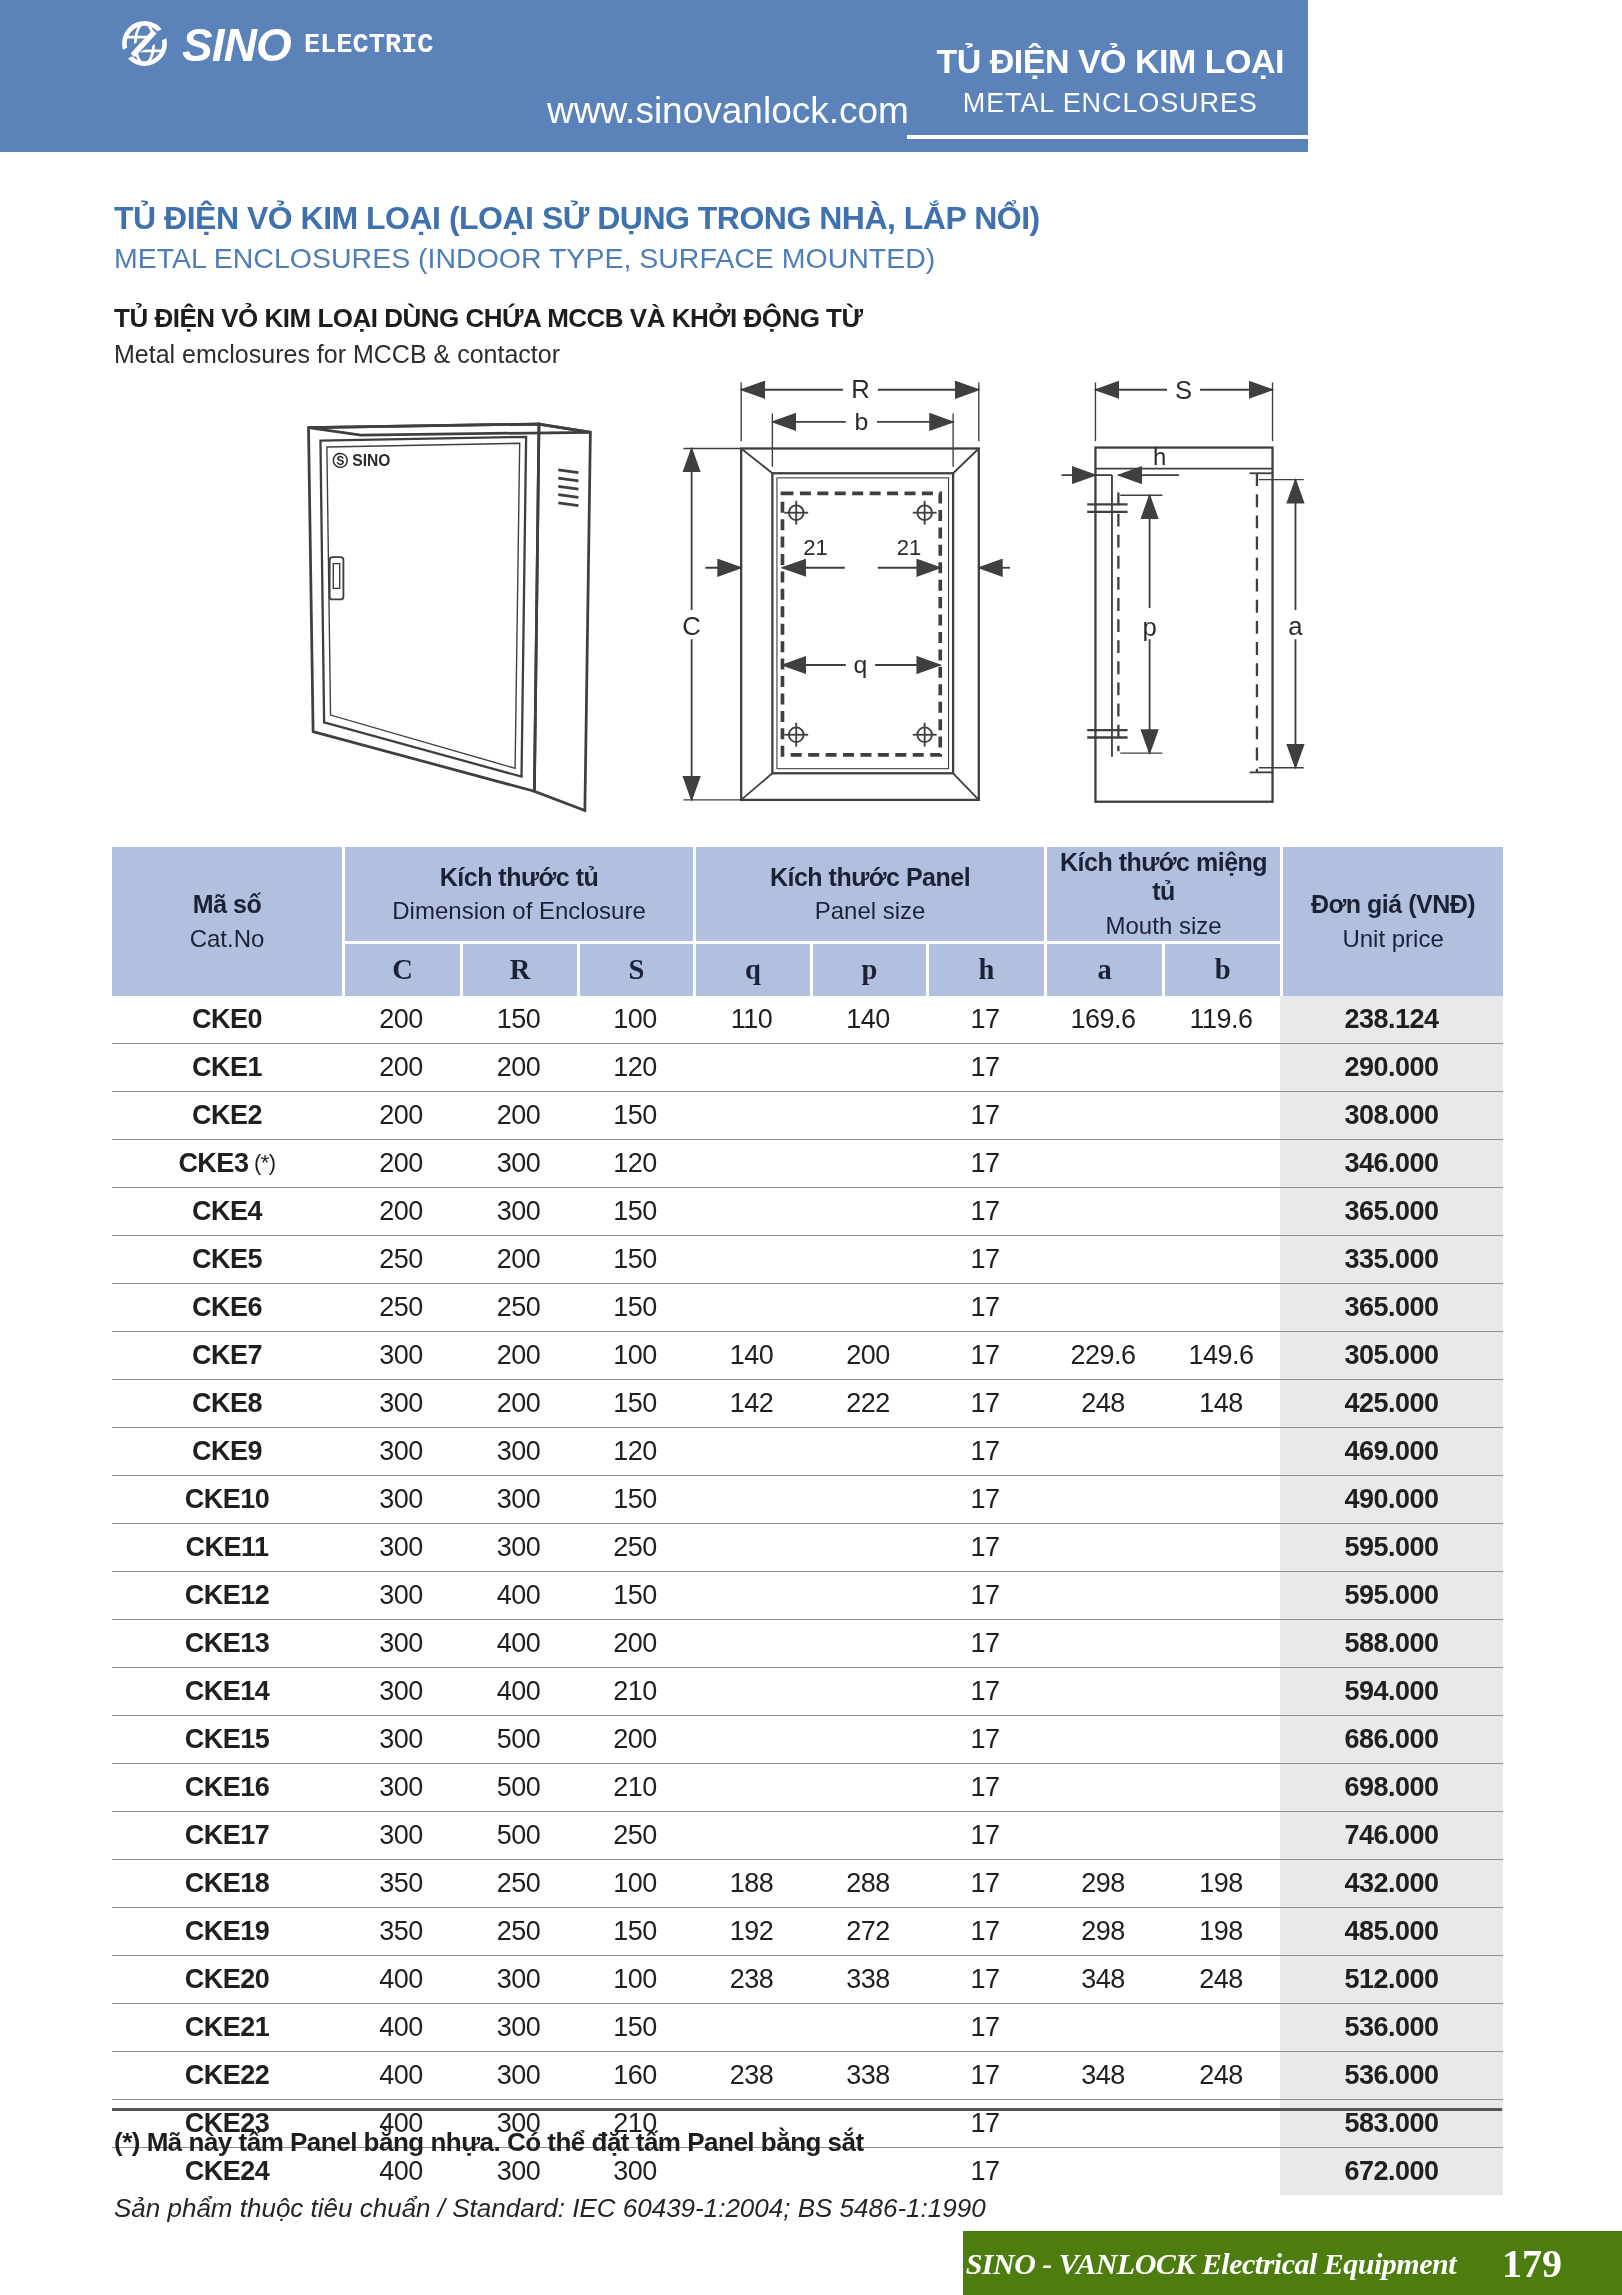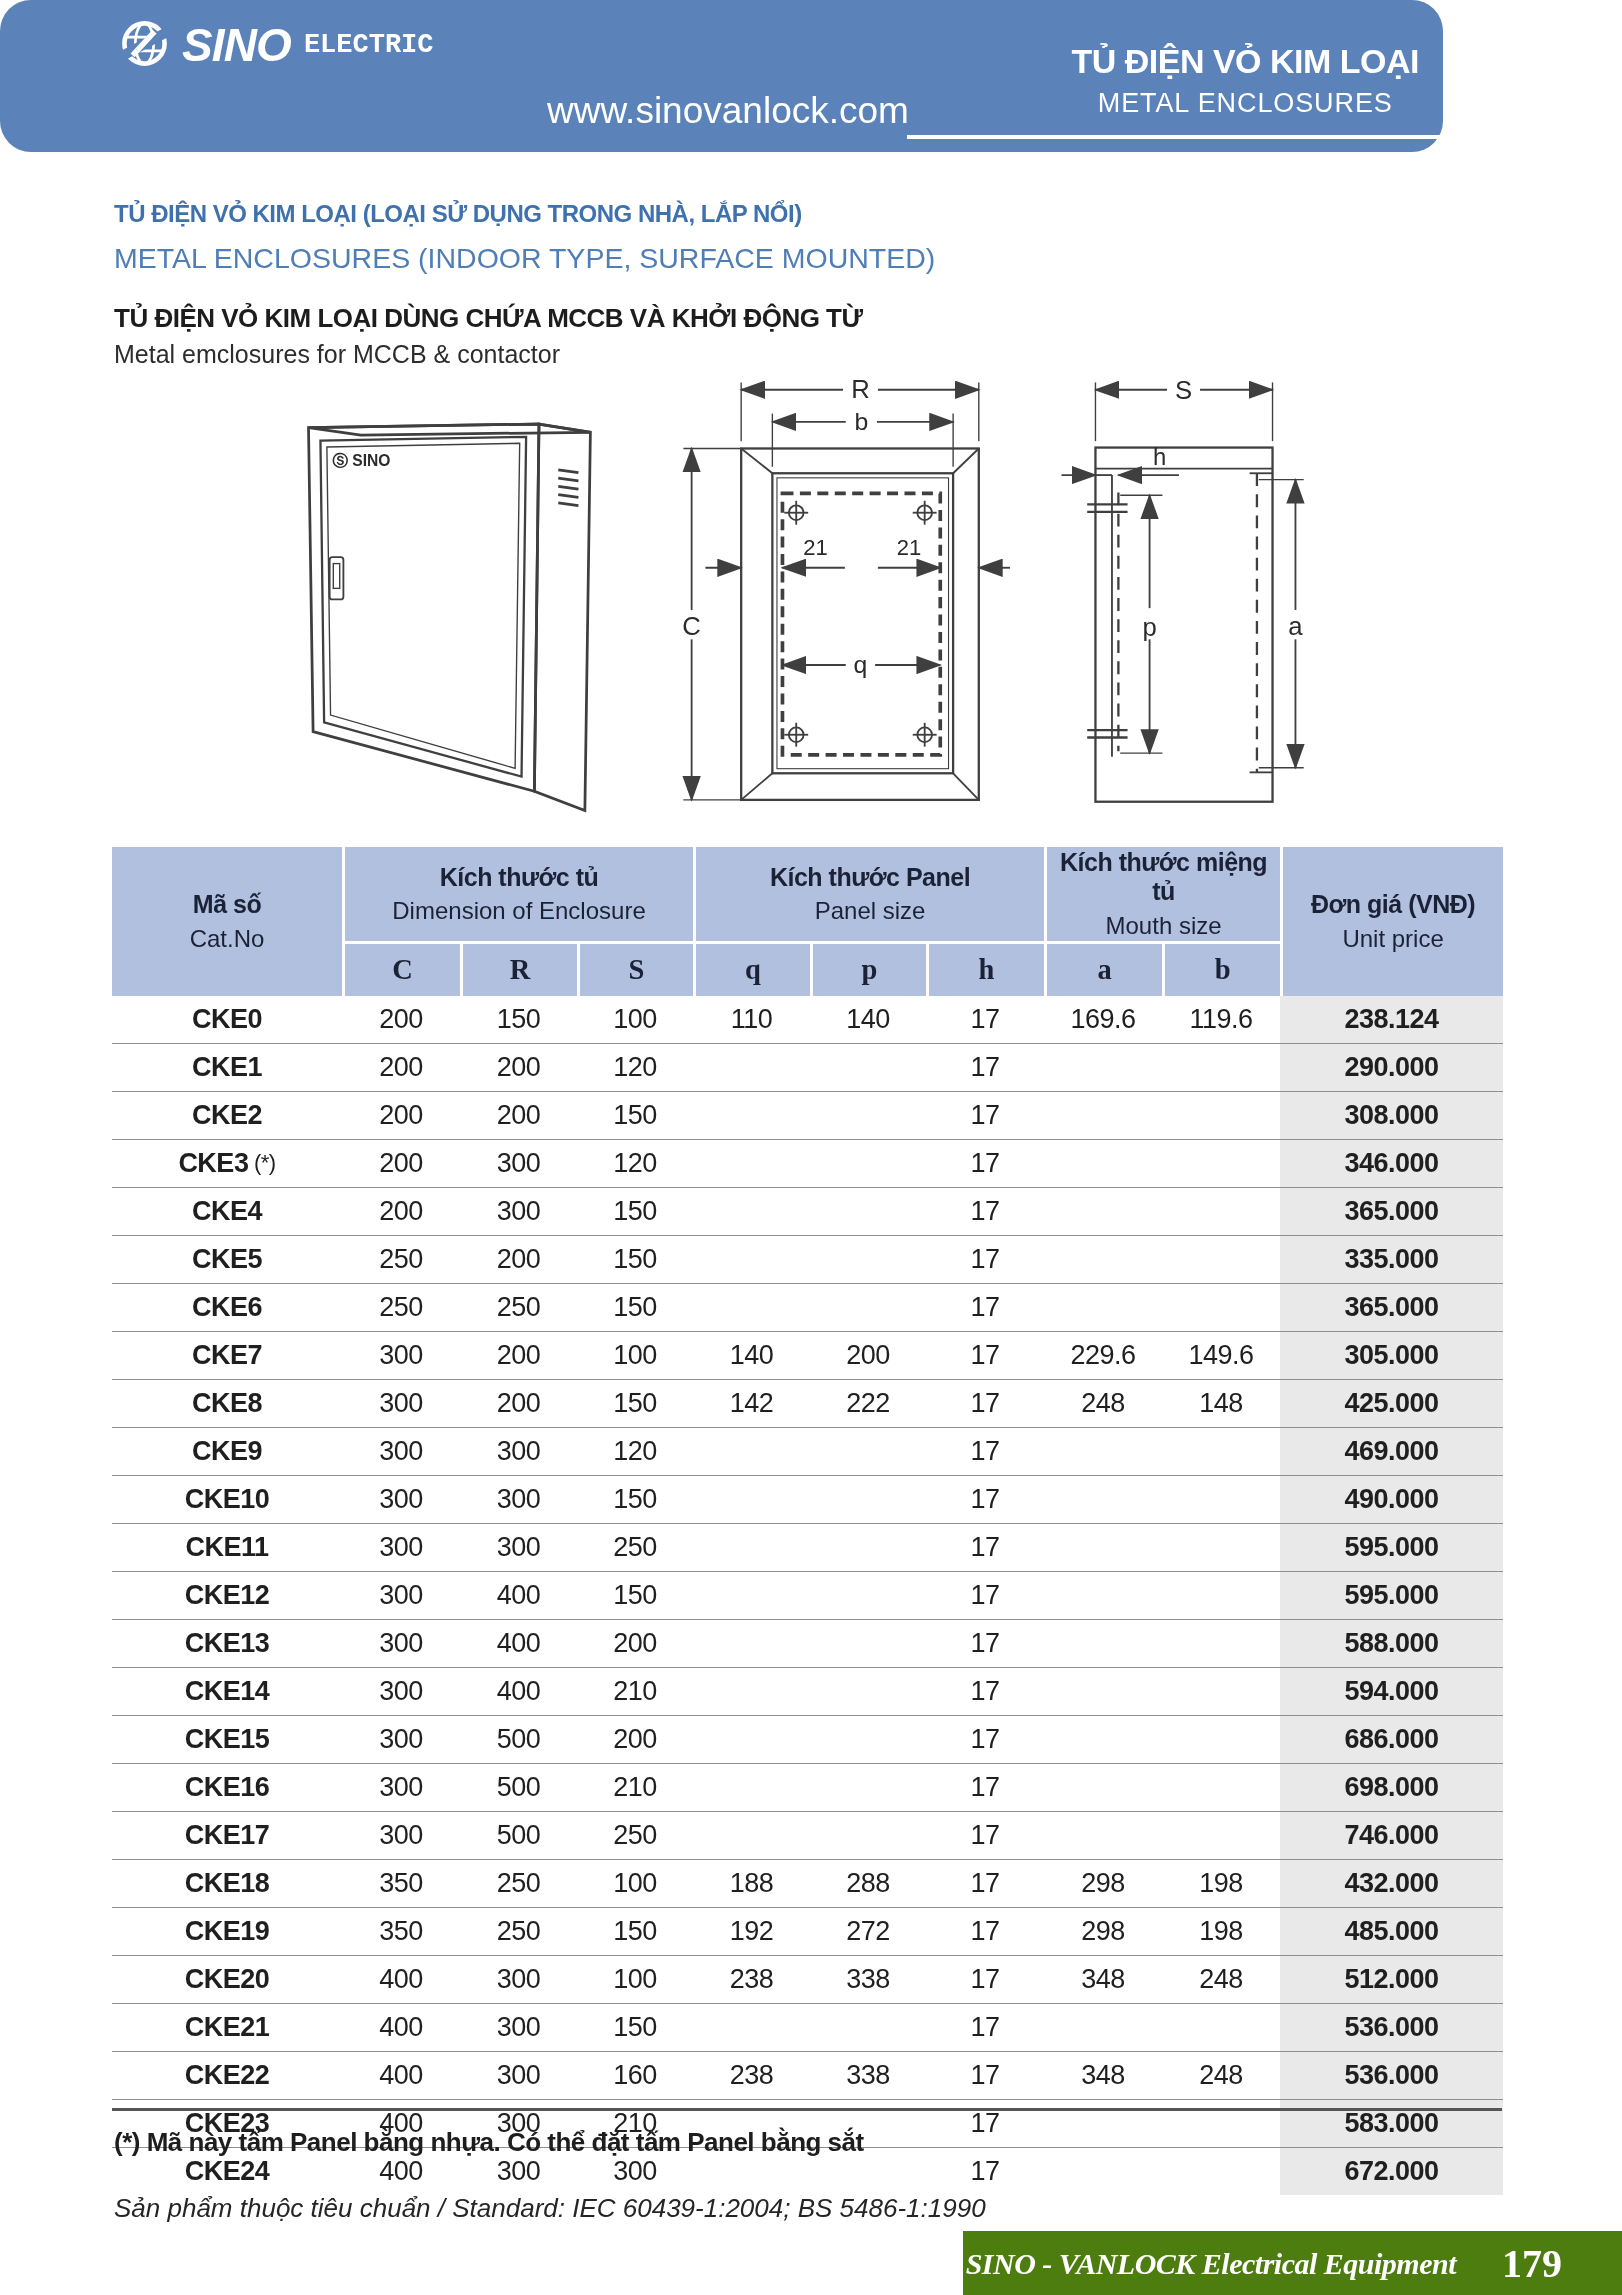--- a/index.html
+++ b/index.html
@@ -1,34 +1,34 @@
 <!DOCTYPE html>
 <html style="font-size:14.7px"><head>
 <meta charset="utf-8">
 <style>
   html,body{margin:0;padding:0;background:#fff;}
   .page{position:relative;width:1623px;height:2296px;background:#ffffff;
         font-family:"Liberation Sans",sans-serif;overflow:hidden;color:#1f1f1f;}
 
   
-  .band{position:absolute;left:0;top:0;width:1443px;height:152px;background:#5b83ba;border-radius:31px;}
+  .band{position:absolute;left:0;top:0;width:1308px;height:152px;background:#5b83ba;}
   .brand{position:absolute;left:118px;top:14.7px;color:#fff;}
   .brand-row{display:flex;align-items:center;height:61px;}
   .brand-sino{font-size:46px;font-weight:bold;font-style:italic;letter-spacing:-0.9px;margin-left:11px;}
   .brand-electric{font-size:27px;font-weight:bold;margin-left:13px;letter-spacing:0;font-family:Liberation Mono, monospace;}
   .brand-vanlock{font-size:44px;font-weight:bold;font-style:italic;letter-spacing:-0.9px;margin-left:9.2px;}
   .website{position:absolute;left:547px;top:90px;font-size:37px;color:#fff;letter-spacing:0;}
   .band-right{position:absolute;right:24px;top:42px;text-align:center;color:#fff;}
   .band-title-vi{font-size:34px;font-weight:bold;letter-spacing:-0.5px;white-space:nowrap;}
   .band-title-en{font-size:27px;margin-top:7.3px;letter-spacing:0.9px;}
   .band-underline{position:absolute;left:907px;top:135px;width:695px;height:3.7px;background:#fff;}
 
   
   .abs{position:absolute;}
-  .sec-vi{left:114px;top:200px;font-size:24px;font-weight:bold;color:#3e71ae;letter-spacing:-0.5px;white-space:nowrap;}
+  .sec-vi{left:114px;top:200px;font-size:32px;font-weight:bold;color:#3e71ae;letter-spacing:-0.5px;white-space:nowrap;}
   .sec-en{left:114px;top:242px;font-size:28.5px;color:#4f7db5;white-space:nowrap;}
   .sub-vi{left:114px;top:303px;font-size:26px;font-weight:bold;color:#1d1d1d;letter-spacing:-0.5px;white-space:nowrap;}
   .sub-en{left:114px;top:340px;font-size:25px;color:#2d2d2d;white-space:nowrap;}
 
   
   svg{position:absolute;}
   svg text{font-family:"Liberation Sans",sans-serif;fill:#2b2b2b;}
   .dln{stroke:#3f3f3f;fill:none;}
 
   

